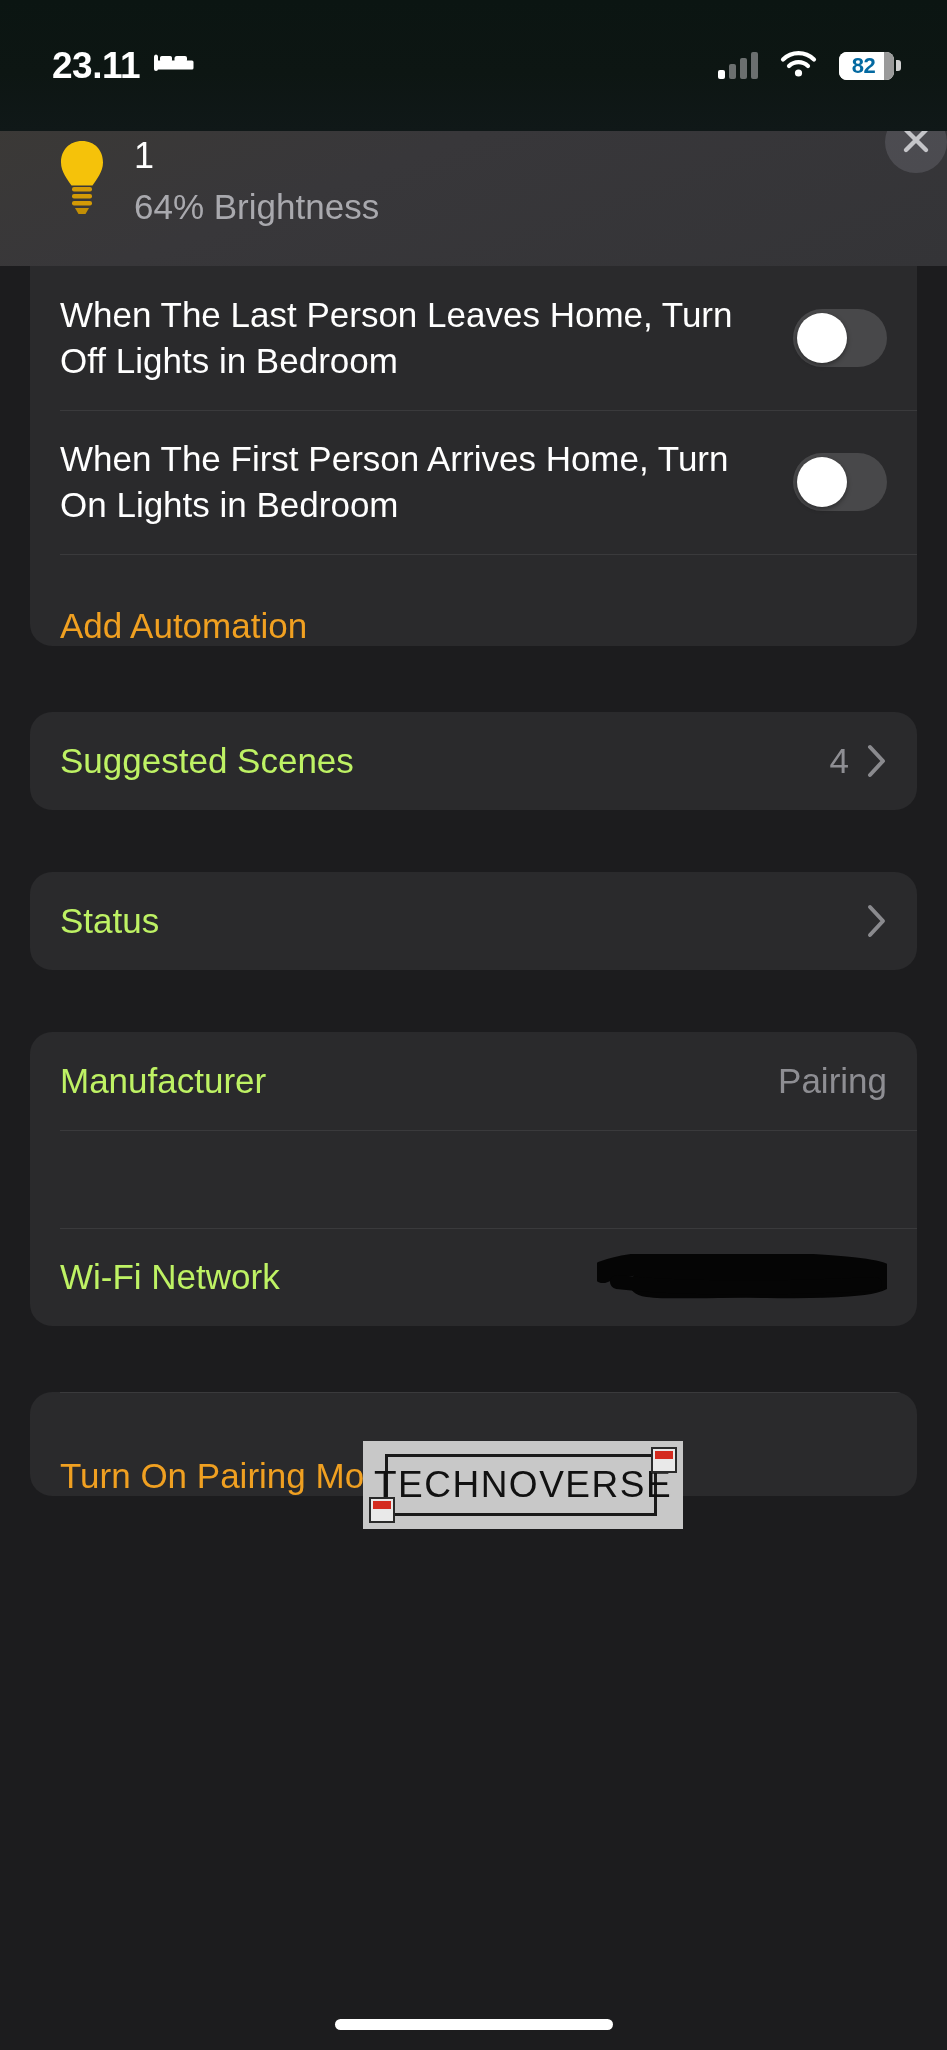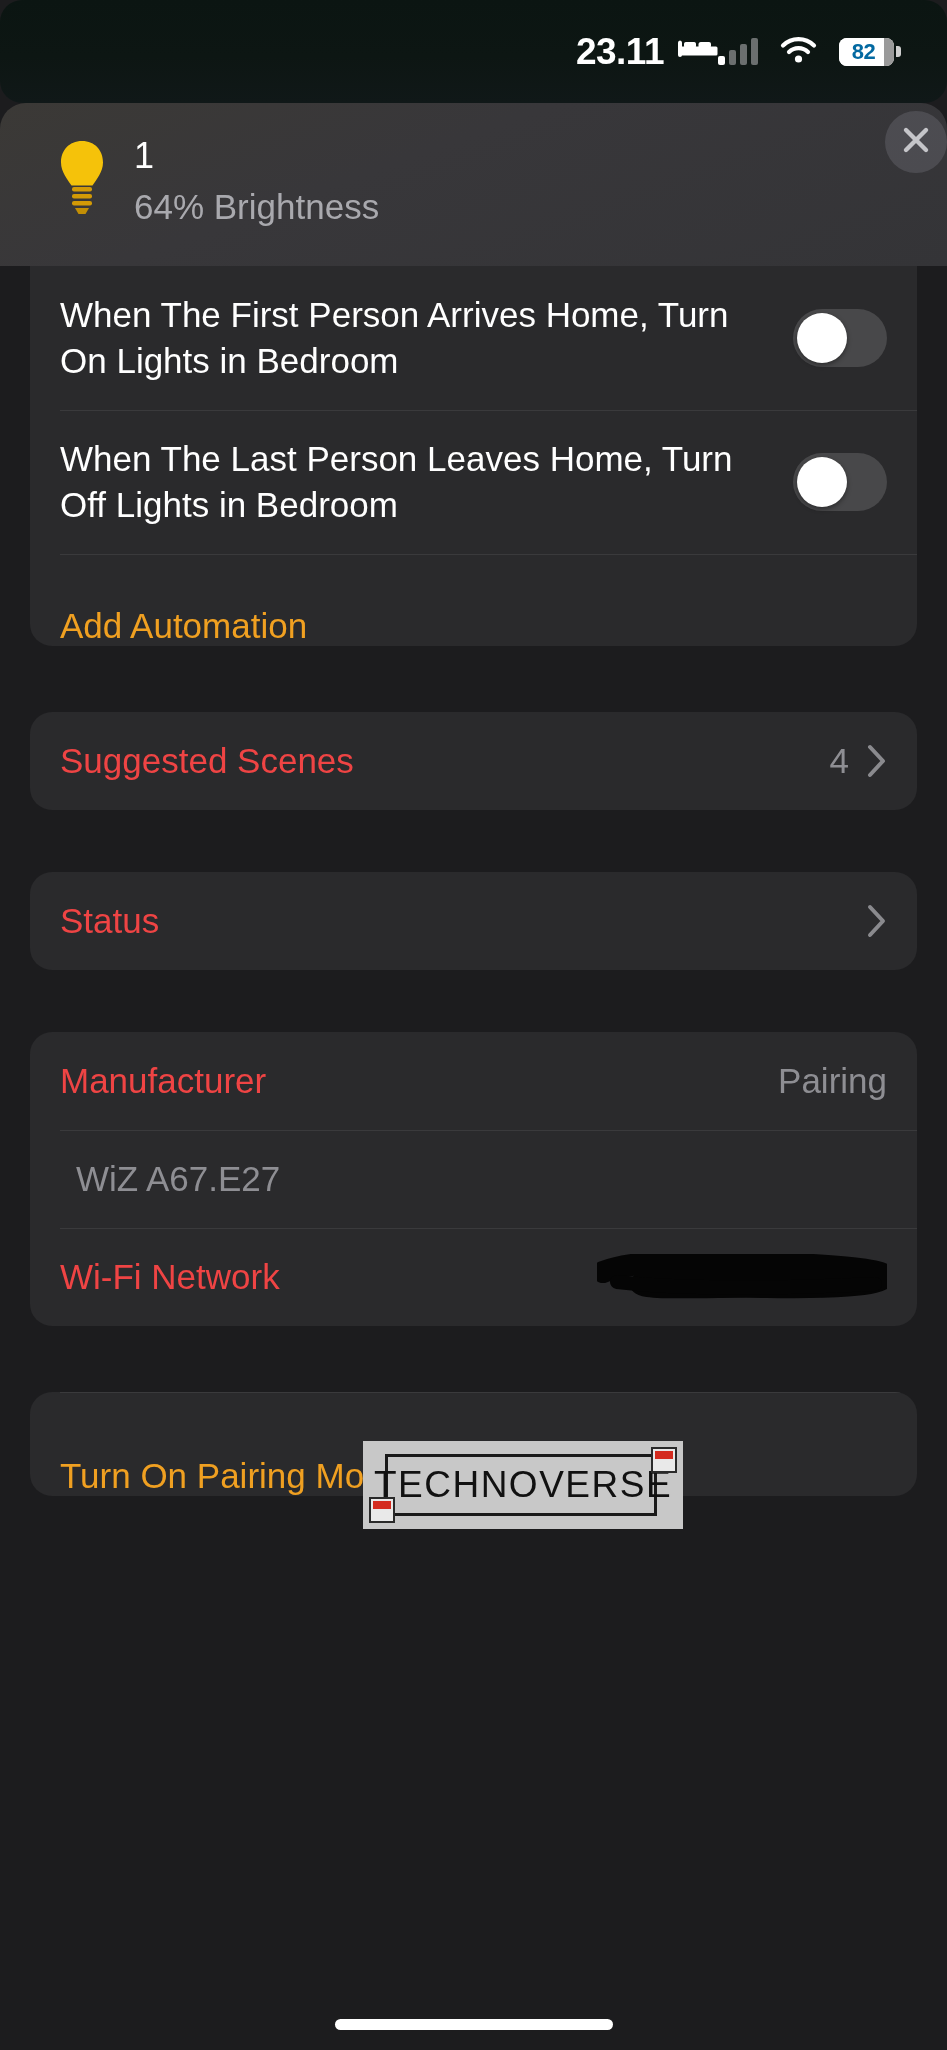--- a/index.html
+++ b/index.html
@@ -13,27 +13,26 @@
   .screen {
     position:relative;
     width:947px; height:2050px;
     background:#1c1c1e;
     overflow:hidden;
   }
 
   
   .statusbar {
     position:absolute; top:0; left:0;
-    width:947px; height:103px;
+    width:947px; height:131px;
     background:linear-gradient(180deg,#0b1512 0%, #0d1613 55%, #101818 100%);
     display:flex; align-items:center;
-    justify-content:flex-end;
+    justify-content:space-between;
     padding:0 46px 0 52px;
     z-index:5;
-    border-radius:22px;
   }
   .sb-left { display:flex; align-items:center; gap:14px; }
   .sb-time {
     color:#ffffff; font-size:37px; font-weight:700;
     letter-spacing:-0.5px;
   }
   .bed-icon { display:block; }
   .sb-right { display:flex; align-items:center; gap:22px; }
   .sig-bars { display:flex; align-items:flex-end; gap:4px; height:27px; }
   .sig-bars i {
@@ -122,21 +121,21 @@
     position:relative;
     display:flex; align-items:center;
     padding:0 30px;
     min-height:98px;
   }
   .row + .row::before {
     content:""; position:absolute; left:30px; right:0; top:0;
     height:1px; background:#3a3a3c;
   }
   .row-label {
-    color:#ef4444; font-size:35px; font-weight:400;
+    color:#bef264; font-size:35px; font-weight:400;
     flex:1; line-height:44px;
   }
   .row-value {
     color:#8e8e93; font-size:35px; font-weight:400;
     margin-left:16px; white-space:nowrap;
   }
   .chev {
     margin-left:18px; flex:none;
     display:flex; align-items:center;
   }
@@ -293,28 +292,28 @@
         </svg>
       </span>
     </div>
   </div>
 
   <div class="content">
 
     <div class="card flush-top">
 
       <div class="auto-row">
-        <div class="auto-text">When The First Person Arrives Home, Turn On Lights in Bedroom</div>
+        <div class="auto-text">When The Last Person Leaves Home, Turn Off Lights in Bedroom</div>
         <div class="toggle">
             <span class="knob"></span>
           </div>
       </div>
 
       <div class="auto-row">
-        <div class="auto-text">When The Last Person Leaves Home, Turn Off Lights in Bedroom</div>
+        <div class="auto-text">When The First Person Arrives Home, Turn On Lights in Bedroom</div>
         <div class="toggle">
             <span class="knob"></span>
           </div>
       </div>
 
       <div class="link-row">
         <span class="link-text">Add Automation</span>
       </div>
     </div>
 
@@ -346,21 +345,20 @@
     </div>
 
     <div class="gap-md"></div>
 
     <div class="card">
       <div class="row">
         <span class="row-label">Manufacturer</span>
         <span class="row-value">Pairing</span>
       </div>
       <div class="row">
-        <span class="row-value">WiZ A67.E27</span>
       </div>
       <div class="row">
         <span class="row-label">Wi-Fi Network</span>
         <span class="redaction">
           <svg width="290" height="46" viewBox="0 0 290 46" aria-hidden="true">
             <path d="M6 18 C40 4, 120 6, 200 10 C250 13, 286 16, 288 22 C286 32, 230 34, 170 33 C110 32, 50 36, 44 30 C50 24, 150 26, 230 28" stroke="#050505" stroke-width="22" fill="none" stroke-linecap="round" stroke-linejoin="round"></path>
             <path d="M20 28 C90 36, 200 34, 278 30" stroke="#050505" stroke-width="14" fill="none" stroke-linecap="round"></path>
           </svg>
         </span>
       </div>

